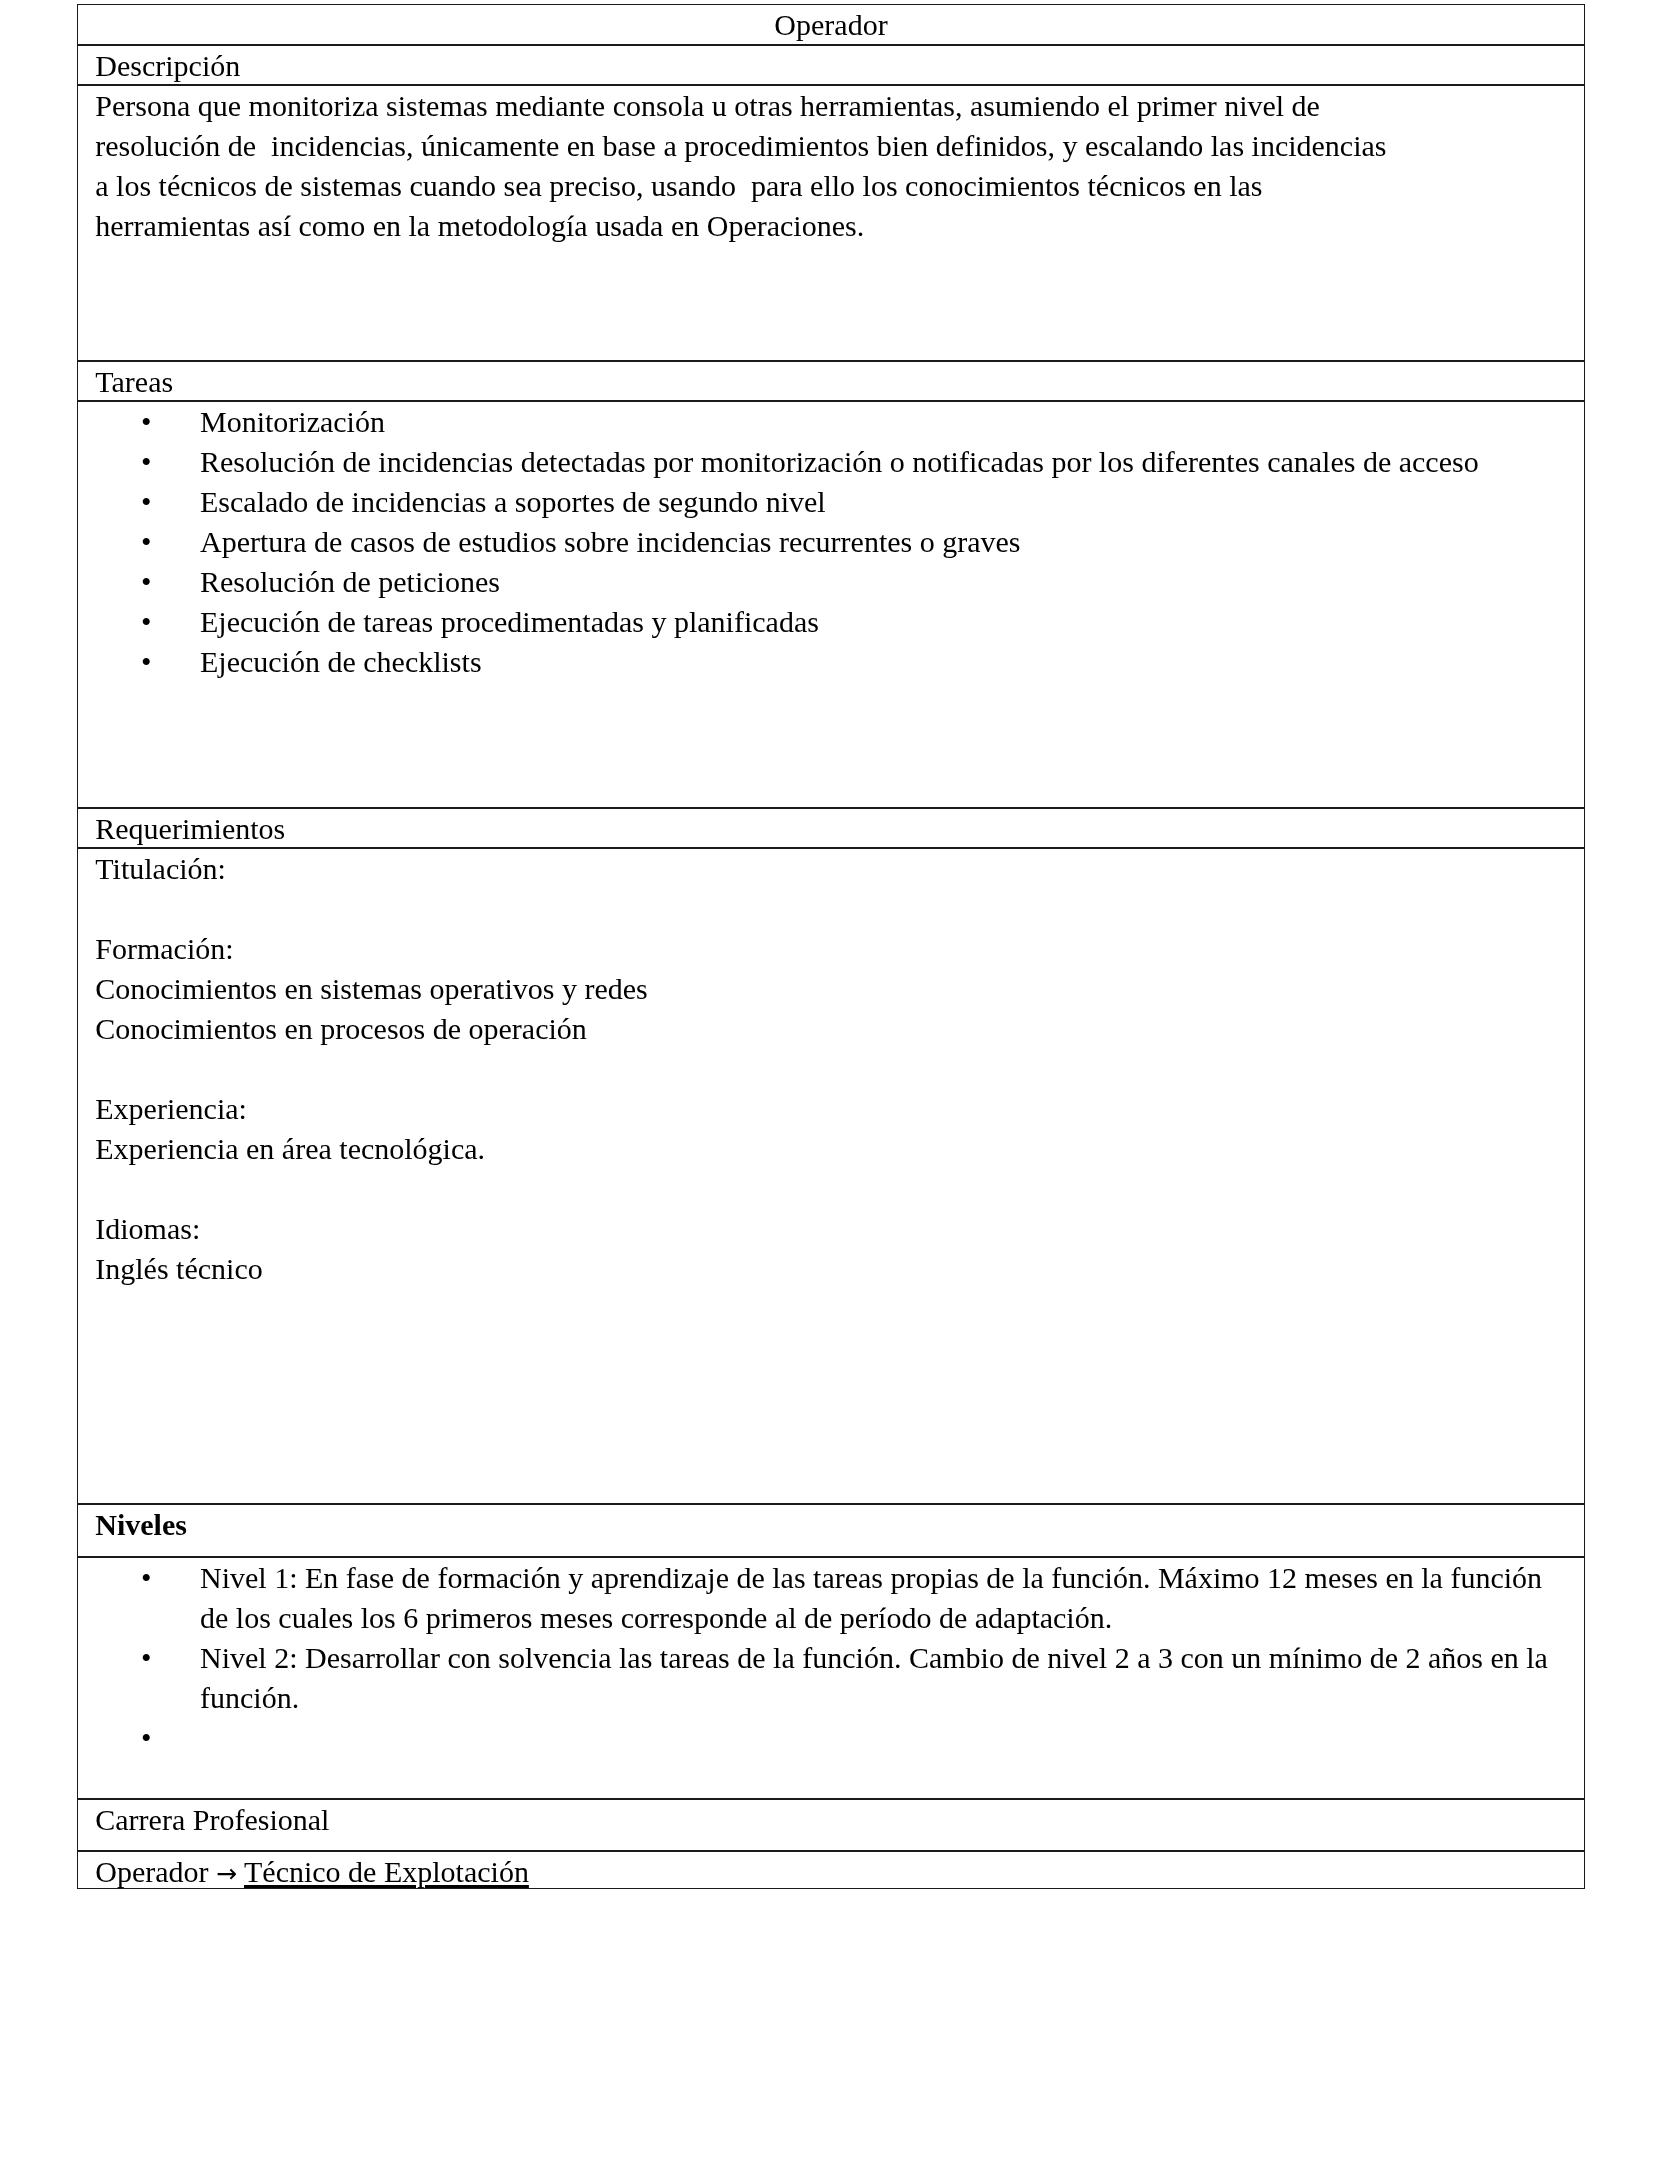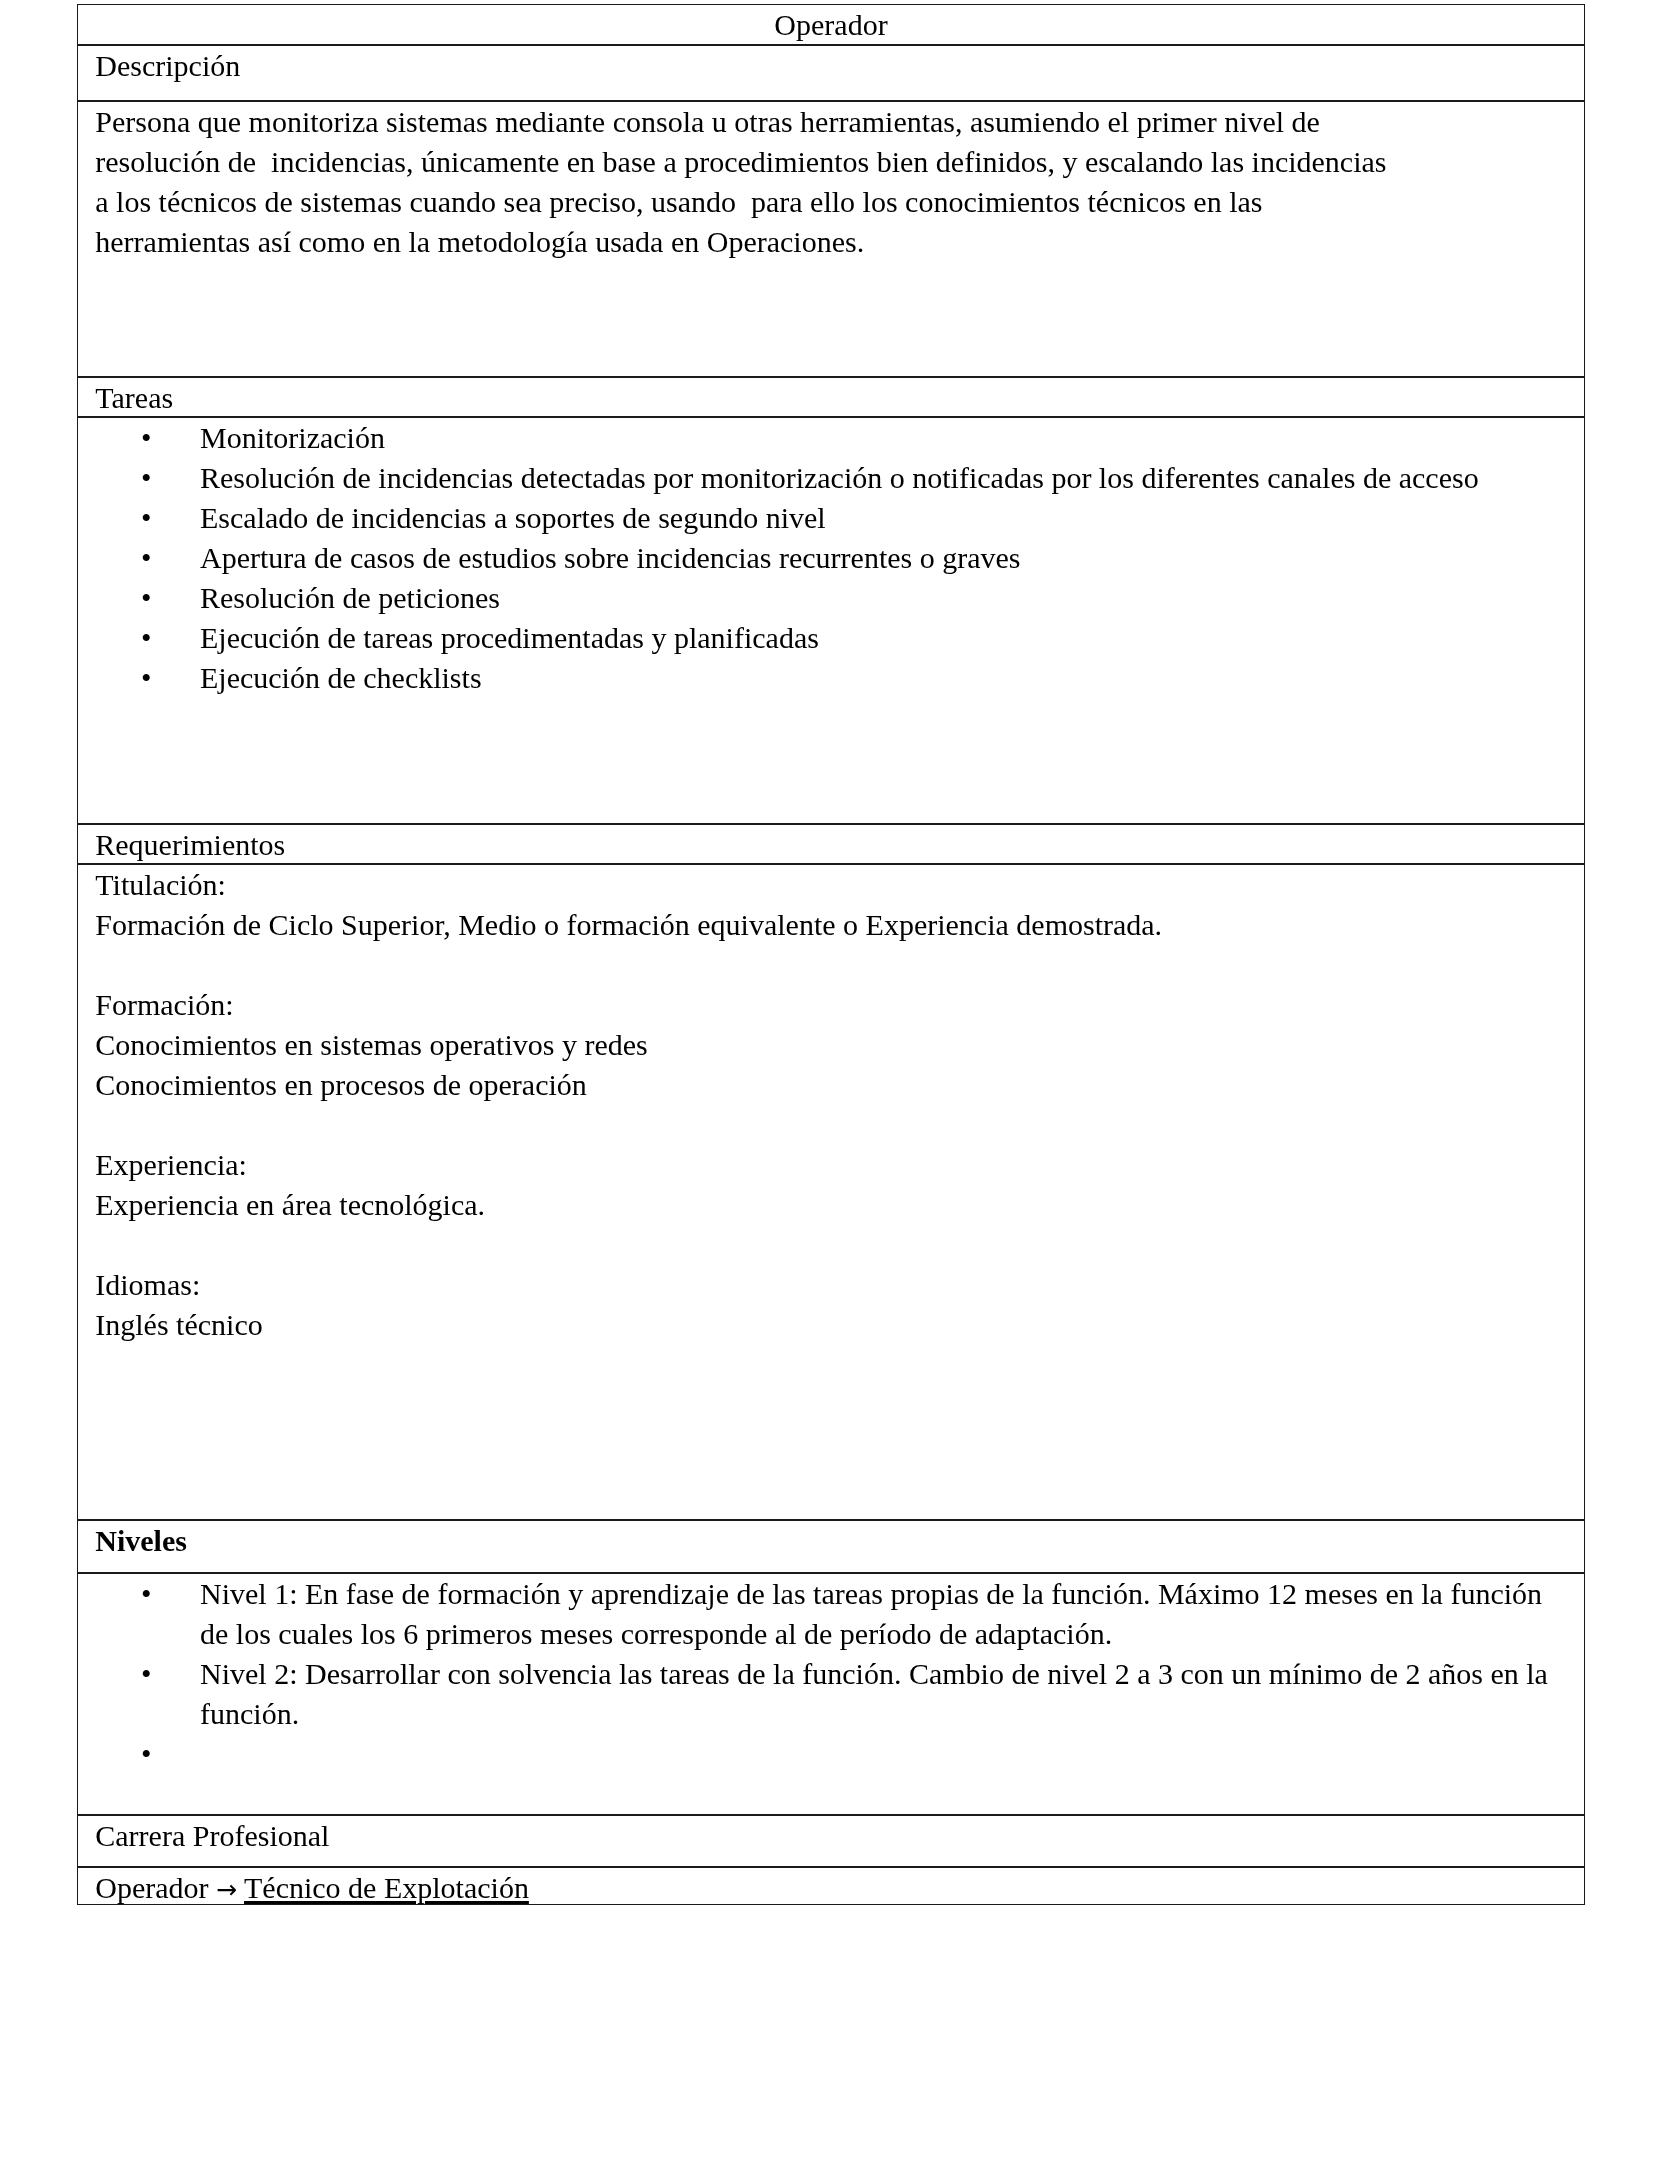--- a/index.html
+++ b/index.html
@@ -22,21 +22,21 @@
 </style>
 </head>
 <body>
 
 <div class="tbl">
 
   <div class="row center" style="height:39px;">
     <span>Operador</span>
   </div>
 
-  <div class="row" style="height:56px;">
+  <div class="row" style="height:40px;">
     <span>Descripción</span>
   </div>
 
   <div class="row" style="height:276px;">
     <span class="line">Persona que monitoriza sistemas mediante consola u otras herramientas, asumiendo el primer nivel de</span>
     <span class="line">resolución de  incidencias, únicamente en base a procedimientos bien definidos, y escalando las incidencias</span>
     <span class="line">a los técnicos de sistemas cuando sea preciso, usando  para ello los conocimientos técnicos en las</span>
     <span class="line">herramientas así como en la metodología usada en Operaciones.</span>
   </div>
 
@@ -55,21 +55,20 @@
       <li><span class="bullet">•</span><span>Ejecución de checklists</span></li>
     </ul>
   </div>
 
   <div class="row" style="height:40px;">
     <span>Requerimientos</span>
   </div>
 
   <div class="row" style="height:656px;">
     <span class="line">Titulación:</span>
-    <span class="line">Formación de Ciclo Superior, Medio o formación equivalente o Experiencia demostrada.</span>
     <div class="gap"></div>
     <span class="line">Formación:</span>
     <span class="line">Conocimientos en sistemas operativos y redes</span>
     <span class="line">Conocimientos en procesos de operación</span>
     <div class="gap"></div>
     <span class="line">Experiencia:</span>
     <span class="line">Experiencia en área tecnológica.</span>
     <div class="gap"></div>
     <span class="line">Idiomas:</span>
     <span class="line">Inglés técnico</span>

